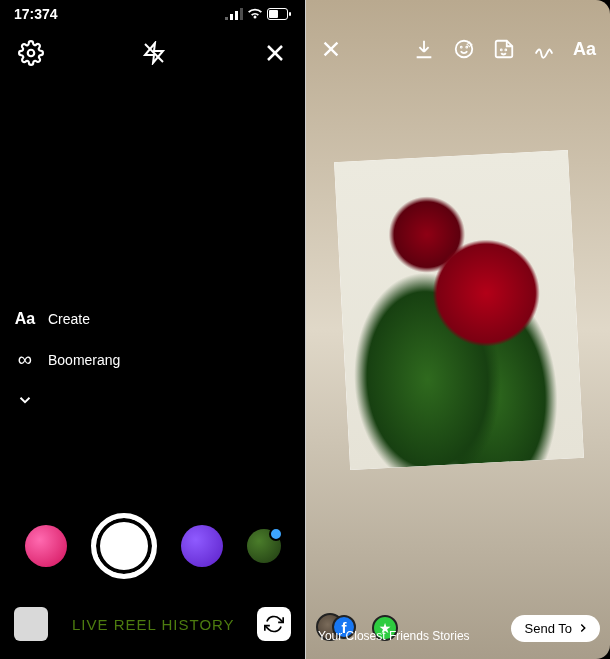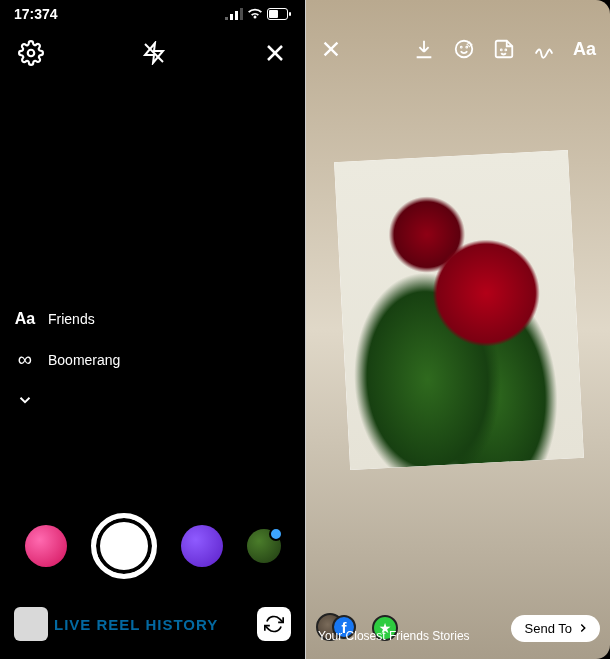--- a/index.html
+++ b/index.html
@@ -27,21 +27,21 @@
     .mode-icon { width: 26px; display: flex; justify-content: center; font-size: 16px; }
 
     .filter-row { position: absolute; bottom: 80px; left: 0; right: 0; display: flex; align-items: center; justify-content: center; gap: 24px; }
     .filter-bubble { width: 42px; height: 42px; border-radius: 50%; display: flex; align-items: center; justify-content: center; position: relative; }
     .filter-pink { background: radial-gradient(circle at 35% 35%, #ff6ab0, #d1105a); }
     .filter-purple { background: radial-gradient(circle at 35% 35%, #8f5bff, #5a1fc7); }
     .filter-green { background: radial-gradient(circle at 35% 35%, #4a7c2a, #1f3a12); width: 34px; height: 34px; }
     .filter-green::after { content: ""; position: absolute; top: -2px; right: -2px; width: 10px; height: 10px; background: #3da5ff; border-radius: 50%; border: 2px solid #000; }
     .shutter { width: 66px; height: 66px; border-radius: 50%; background: #fff; border: 5px solid #fff; box-shadow: inset 0 0 0 4px #000; }
 
-    .bottom-tabs { position: absolute; bottom: 18px; left: 0; right: 0; display: flex; align-items: center; padding: 0 14px; gap: 6px; color: #0369a1; font-size: 15px; font-weight: 700; letter-spacing: 1px; }
+    .bottom-tabs { position: absolute; bottom: 18px; left: 0; right: 0; display: flex; align-items: center; padding: 0 14px; gap: 24px; color: #4d7c0f; font-size: 15px; font-weight: 400; letter-spacing: 1px; }
     .gallery-thumb { width: 34px; height: 34px; background: #d9d9d9; border-radius: 6px; flex-shrink: 0; }
     .tabs-text { flex: 1; white-space: nowrap; overflow: hidden; }
     .switch-cam { width: 34px; height: 34px; background: #fff; border-radius: 8px; display: flex; align-items: center; justify-content: center; flex-shrink: 0; }
 
     
     .editor-top { position: absolute; top: 38px; left: 0; right: 0; display: flex; align-items: center; padding: 0 14px; gap: 18px; color: #fff; }
     .editor-top .spacer { flex: 1; }
     .aa-label { font-size: 18px; font-weight: 600; }
 
     .photo-area {
@@ -118,21 +118,21 @@
       <svg width="24" height="24" viewBox="0 0 24 24" stroke="#fff" stroke-width="2.5">
           <line x1="5" y1="5" x2="19" y2="19"></line>
           <line x1="19" y1="5" x2="5" y2="19"></line>
         </svg>
     </span>
   </div>
 
   <div class="mode-list">
     <div class="mode-item">
       <span class="mode-icon" style="font-weight:600;">Aa</span>
-      <span>Friends</span>
+      <span>Create</span>
     </div>
     <div class="mode-item">
       <span class="mode-icon" style="font-size:20px;">∞</span>
       <span>Boomerang</span>
     </div>
     <div class="mode-item">
       <span class="mode-icon">
         <svg width="18" height="18" viewBox="0 0 24 24" fill="none" stroke="#fff" stroke-width="2.5">
             <polyline points="6 9 12 15 18 9"></polyline>
           </svg>

